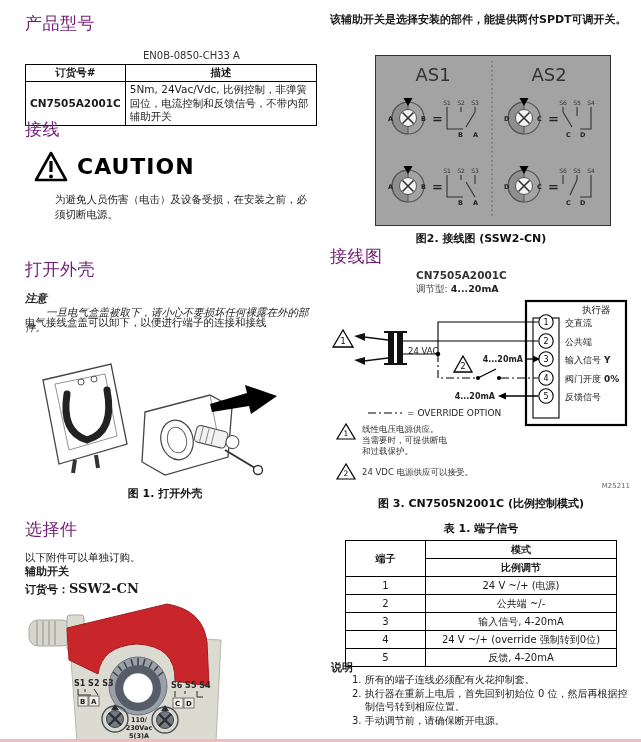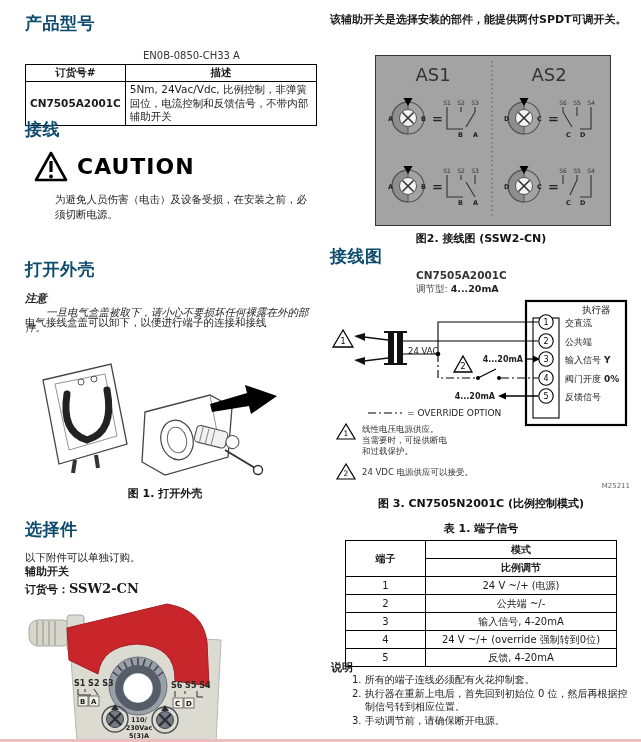--- a/index.html
+++ b/index.html
@@ -2,21 +2,21 @@
 <html><head>
 <meta charset="utf-8">
 <style>
   * { margin:0; padding:0; box-sizing:border-box; }
   html,body { background:#ffffff; }
   #page {
     position:relative; width:641px; height:742px; background:#fff; overflow:hidden;
     font-family:"DejaVu Sans","Liberation Sans",sans-serif; color:#1a1a1a;
   }
   .abs { position:absolute; }
-  .h1 { font-size:17px; font-weight:bold; color:#0c4a6e; letter-spacing:0.5px; }
+  .h1 { font-size:17px; font-weight:normal; color:#701a75; letter-spacing:0.5px; }
   .body-txt { font-size:10.5px; line-height:15px; color:#222; }
   .caption { font-size:11px; font-weight:bold; text-align:center; color:#111; }
   
   table.data { border-collapse:collapse; }
   table.data th, table.data td { border:1px solid #000; font-size:10.5px; padding:1px 4px; }
   table.data th { font-weight:bold; text-align:center;margin-top:32px; }
   #product-table { width:292px; }
   #product-table td.model { font-weight:bold; text-align:center; width:90px; }
   #product-table td.desc { line-height:13.5px; }
   

